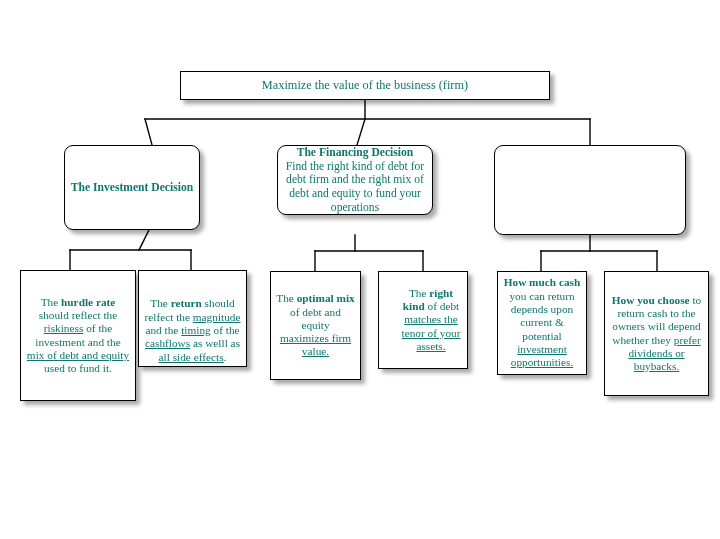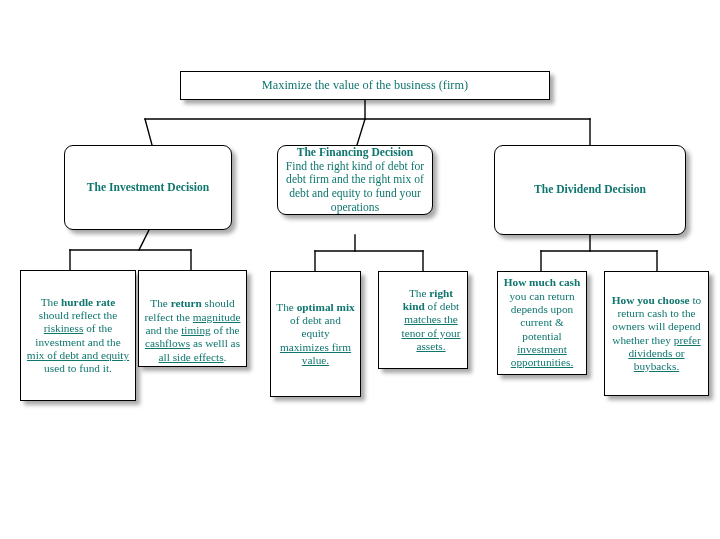--- a/index.html
+++ b/index.html
@@ -51,32 +51,32 @@
   }
   
   .decision {
     border-radius: 9px;
     font-size: 11.6px;
   }
   .decision .title {
     font-weight: bold;
     display: block;
   }
-  .d-invest   { left: 64px;  top: 145px; width: 168px; height: 85px; }
+  .d-invest   { left: 64px;  top: 145px; width: 136px; height: 85px; }
   .d-finance  { left: 277px; top: 145px; width: 156px; height: 70px; }
   .d-dividend { left: 494px; top: 145px; width: 192px; height: 90px; }
   
   .leaf {
     font-size: 11.3px;
   }
   .leaf b { font-weight: bold; }
   .leaf u { text-decoration: underline; }
   .l-hurdle  { left: 20px;  top: 270px; width: 116px; height: 131px; }
   .l-return  { left: 138px; top: 270px; width: 109px; height: 97px; align-items: flex-end;  }
-  .l-optmix  { left: 270px; top: 271px; width: 91px;  height: 126px;  }
+  .l-optmix  { left: 270px; top: 271px; width: 91px;  height: 109px;  }
   .l-rightk  { left: 378px; top: 271px; width: 90px;  height: 98px; padding-left: 16px;  }
   .l-howmuch { left: 497px; top: 271px; width: 90px;  height: 104px; }
   .l-howchoose{left: 604px; top: 271px; width: 105px; height: 125px; align-items: center; }
 </style>
 </head>
 <body>
 
 <div id="stage">
 
   <svg id="connectors" viewBox="0 0 720 539" xmlns="http://www.w3.org/2000/svg">
@@ -119,21 +119,20 @@
 
   <div class="node decision d-finance">
     <div class="inner">
       <span class="title">The Financing Decision</span>
       <span class="body">Find the right kind of debt for debt firm and the right mix of debt and equity to fund your operations</span>
     </div>
   </div>
 
   <div class="node decision d-dividend">
     <div class="inner">
-      <span class="title">The Dividend Decision</span>
     </div>
   </div>
 
   <div class="node leaf l-hurdle">
     <div class="inner rich"><span>The </span><b>hurdle rate</b><span> should reflect the </span><u>riskiness</u><span> of the investment and the </span><u>mix of debt and equity</u><span> used to fund it.</span></div>
   </div>
 
   <div class="node leaf l-return">
     <div class="inner rich"><span>The </span><b>return</b><span> should relfect the </span><u>magnitude</u><span> and the </span><u>timing</u><span> of the </span><u>cashflows</u><span> as welll as </span><u>all side effects</u><span>.</span></div>
   </div>

